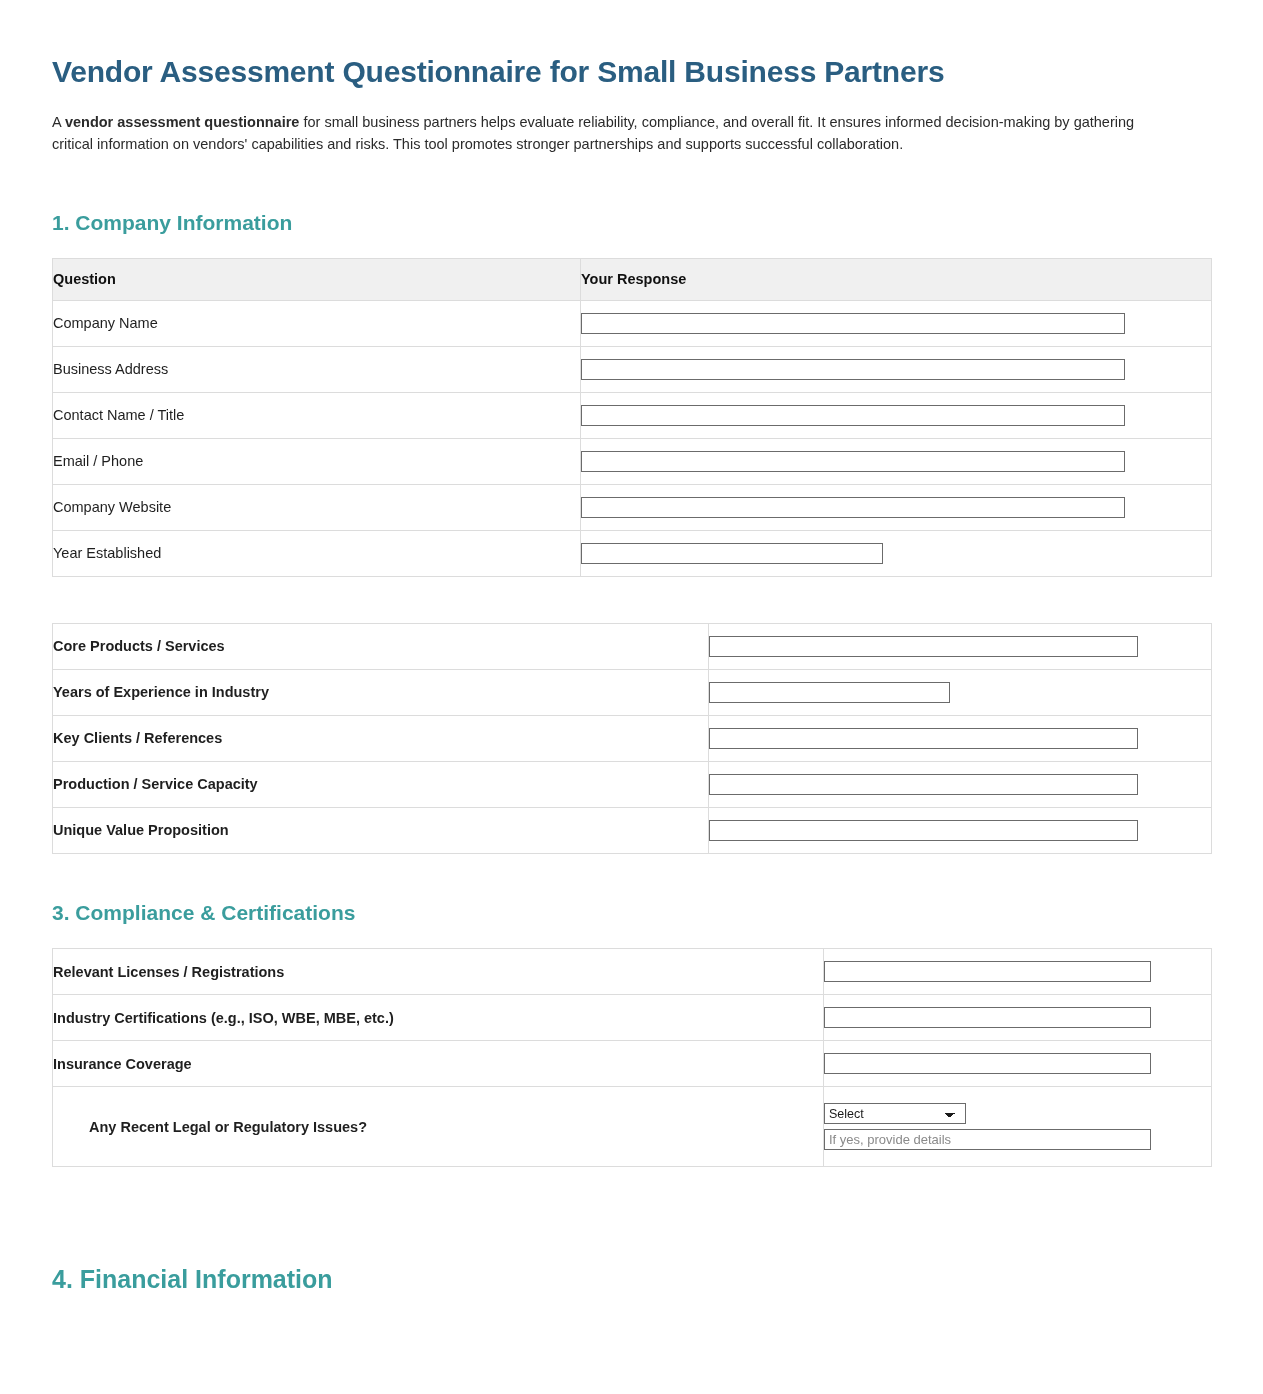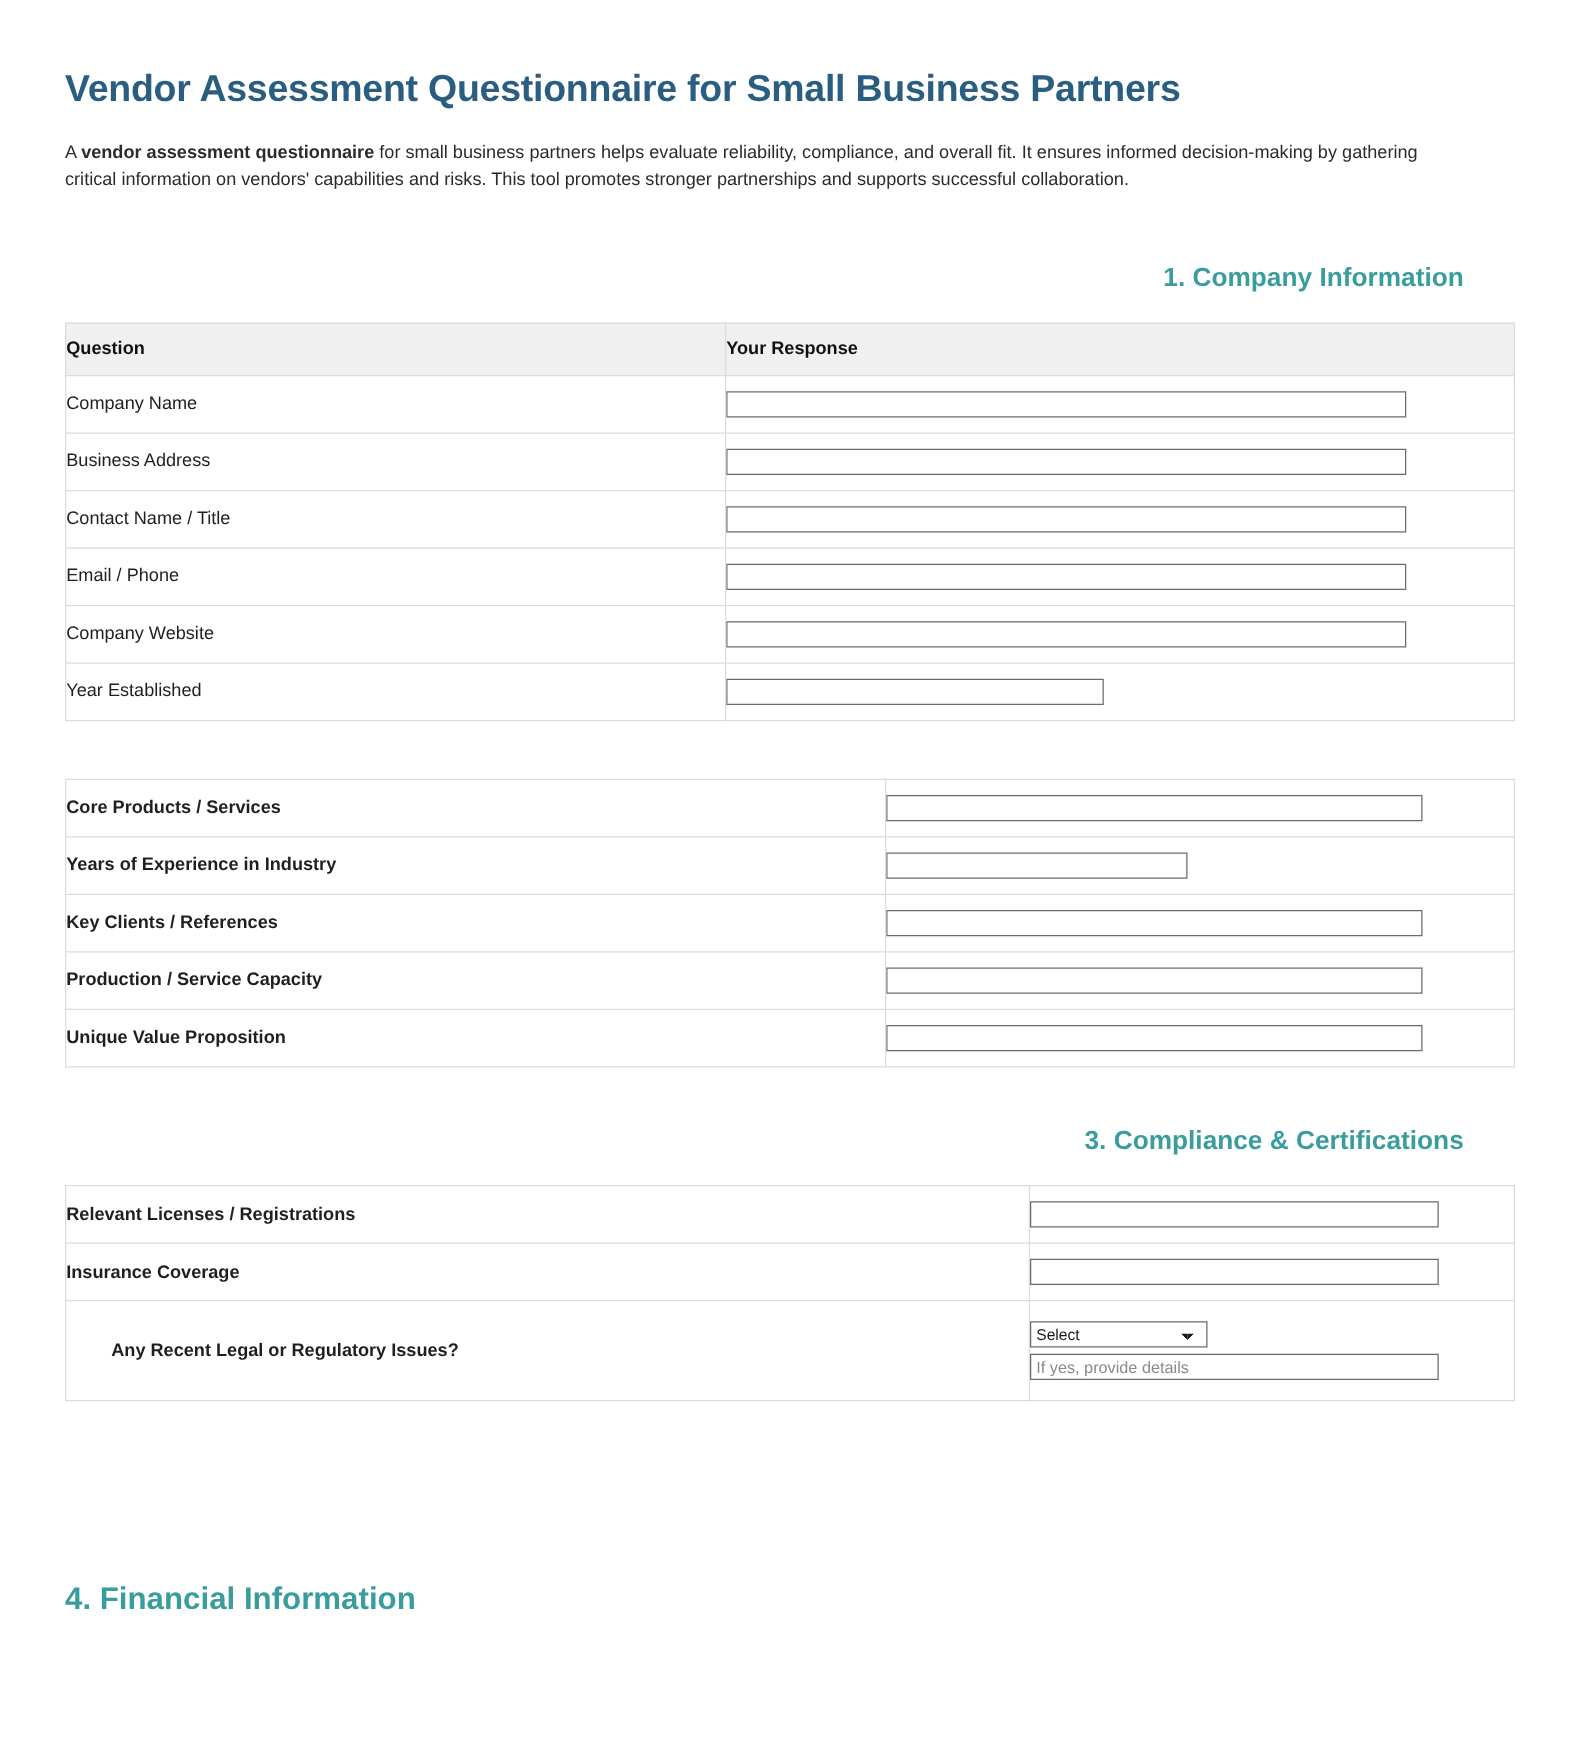--- a/index.html
+++ b/index.html
@@ -49,21 +49,20 @@
   }
   .intro b { font-weight: bold; }
 
   
   .section-heading {
     font-size: 21px;
     font-weight: bold;
     color: #3a9d9d;
     margin: 0 0 22px 0;
     line-height: 1.25;
-    text-align: right;
   }
 
   .section-block { margin-bottom: 46px; }
 
   
   table.form-table {
     width: 1159px;
     border-collapse: collapse;
     table-layout: fixed;
     border: 1px solid #dcdcdc;
@@ -284,20 +283,26 @@
             <col class="c3-a">
           </colgroup>
         <tbody>
           <tr>
             <td class="q-cell bold">Relevant Licenses / Registrations</td>
             <td class="a-cell">
               <input class="txt w-full-3" type="text" value="" style="">
             </td>
           </tr>
           <tr>
+            <td class="q-cell bold">Industry Certifications (e.g., ISO, WBE, MBE, etc.)</td>
+            <td class="a-cell">
+              <input class="txt w-full-3" type="text" value="" style="">
+            </td>
+          </tr>
+          <tr>
             <td class="q-cell bold">Insurance Coverage</td>
             <td class="a-cell">
               <input class="txt w-full-3" type="text" value="" style="">
             </td>
           </tr>
           <tr>
             <td class="q-cell bold tall">Any Recent Legal or Regulatory Issues?</td>
             <td class="a-cell tall">
               <select class="sel">
                 <option>Select</option>

